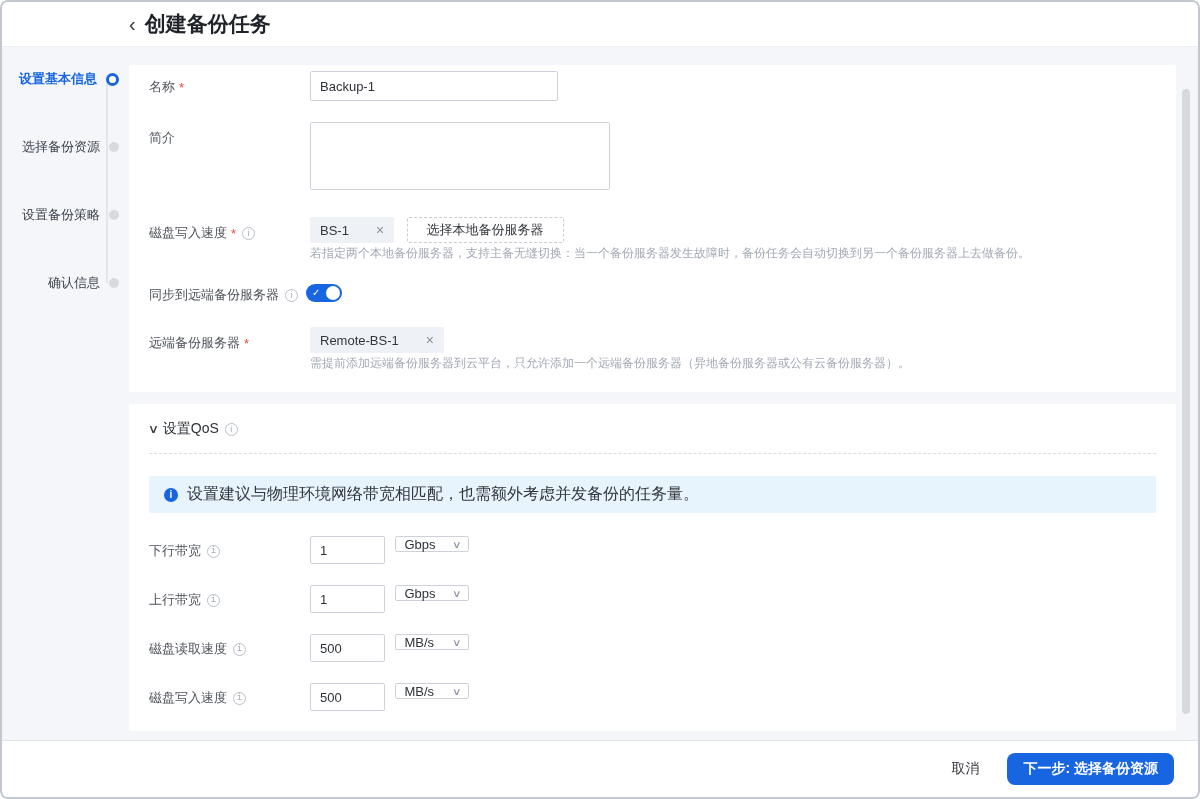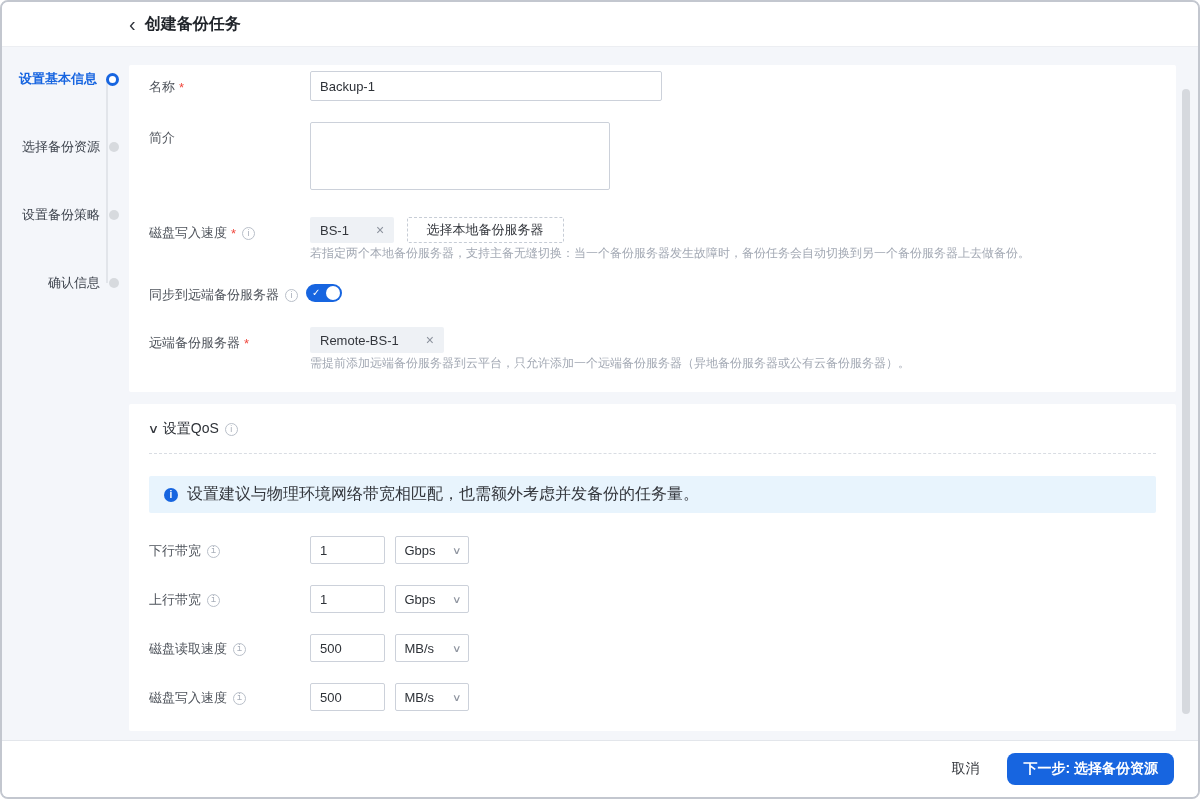--- a/index.html
+++ b/index.html
@@ -6,21 +6,21 @@
   html,body { background:#ffffff; }
   body { font-family:"Liberation Sans","DejaVu Sans",sans-serif; width:1200px; height:799px; }
 
   .page { width:1200px; height:799px; border:2px solid #c3c7cf; border-radius:8px;
           overflow:hidden; display:flex; flex-direction:column; background:#f4f6fa; }
 
   
   .header { height:45px; flex:0 0 45px; background:#fff; border-bottom:1px solid #eceef2;
             display:flex; align-items:center; padding-left:127px; }
   .back-icon { font-size:20px; color:#30343c; margin-right:9px; line-height:1; cursor:pointer; }
-  .page-title { font-size:16px; font-weight:bold; color:#1f2329; }
+  .page-title { font-size:21px; font-weight:bold; color:#1f2329; }
 
   
   .body { flex:1; display:flex; position:relative; overflow:hidden; }
 
   
   .stepper { width:127px; flex:0 0 127px; position:relative; padding-top:18px; }
   .step-line { position:absolute; left:104px; top:32px; width:2px; height:204px; background:#e2e5ea; }
   .step { height:28px; margin-bottom:40px; display:flex; align-items:center;
           justify-content:flex-end; padding-right:10px; position:relative; }
   .step-label { font-size:13px; color:#3d434d; margin-right:9px; white-space:nowrap; }
@@ -42,21 +42,21 @@
   .form-row { display:flex; align-items:flex-start; margin-bottom:21px; }
   .form-row:last-child { margin-bottom:0; }
   .row-label { width:161px; flex:0 0 161px; padding-top:7px; font-size:13px; color:#4e535b;
                display:flex; align-items:center; }
   .req { color:#f0483e; margin-left:4px; font-size:13px; }
   .help-icon { display:inline-flex; align-items:center; justify-content:center; width:13px; height:13px;
                border:1px solid #b9bfc9; border-radius:50%; color:#a7adb8; font-size:9px; line-height:1;
                margin-left:6px; flex:0 0 13px; cursor:pointer; font-style:normal; }
   .row-control { flex:1; }
 
-  .text-input { width:352px; height:30px; border:1px solid #ccd1da; border-radius:2px;
+  .text-input { width:248px; height:30px; border:1px solid #ccd1da; border-radius:2px;
                 padding:0 9px; font-size:13px; color:#2e3238; outline:none; background:#fff;
                 font-family:"Liberation Sans","DejaVu Sans",sans-serif; }
   .textarea { width:300px; height:68px; border:1px solid #ccd1da; border-radius:2px;
               padding:6px 9px; font-size:13px; color:#2e3238; resize:none; outline:none;
               font-family:"Liberation Sans","DejaVu Sans",sans-serif; }
 
   .tag { display:inline-flex; align-items:center; height:26px; background:#eef1f5; border-radius:2px;
          padding:0 10px; font-size:13px; color:#33363c; vertical-align:middle;gap:20px; }
   .tag-close { margin-left:7px; color:#8b919c; font-size:14px; line-height:1; cursor:pointer; }
   .dashed-btn { display:inline-flex; align-items:center; height:26px; margin-left:8px; padding:0 19px;
@@ -74,21 +74,21 @@
   .collapse-icon { font-size:12px; color:#33363c; margin-right:5px; transform:scaleX(1.3); }
   .qos-title { font-size:14px; color:#2e3238; }
   .dashed-divider { border-bottom:1px dashed #d9dde3; margin-top:15px; }
   .banner { margin-top:22px; background:#e8f4fd; border-radius:2px; min-height:36px;
             display:flex; align-items:center; padding:8px 15px; margin-bottom:23px; }
   .banner-icon { width:14px; height:14px; flex:0 0 14px; border-radius:50%; background:#1765e0; color:#fff;
                  display:inline-flex; align-items:center; justify-content:center; font-size:10px;
                  font-weight:bold; margin-right:9px; font-style:normal; }
   .banner-text { font-size:16px; color:#33363c;text-align:center; }
   .qos-row .text-input { width:75px; height:28px; }
-  .unit-select { display:inline-flex; align-items:center; justify-content:space-between; width:74px; height:28px;
+  .unit-select { display:inline-flex; align-items:center; justify-content:space-between; width:74px; height:16px;
                  border:1px solid #ccd1da; border-radius:2px; margin-left:6px; padding:0 8px;
                  font-size:13px; color:#2e3238; background:#fff; cursor:pointer; vertical-align:top; }
   .select-chevron { font-size:10px; color:#8d939e; transform:scaleX(1.3); }
   .qos-row .row-label { padding-top:6px;font-family:Liberation Mono, monospace; }
 
   
   .footer { height:57px; flex:0 0 57px; background:#fff; border-top:1px solid #e3e6eb;
             display:flex; align-items:center; justify-content:flex-end; padding-right:24px; }
   .cancel-btn { font-size:14px; color:#33363c; background:none; border:none; cursor:pointer; margin-right:28px;
                 font-family:"Liberation Sans","DejaVu Sans",sans-serif; }

